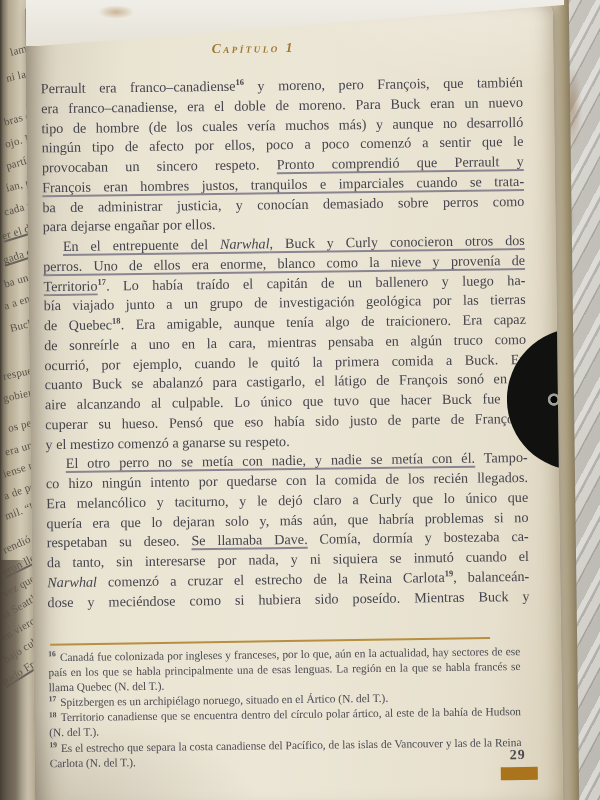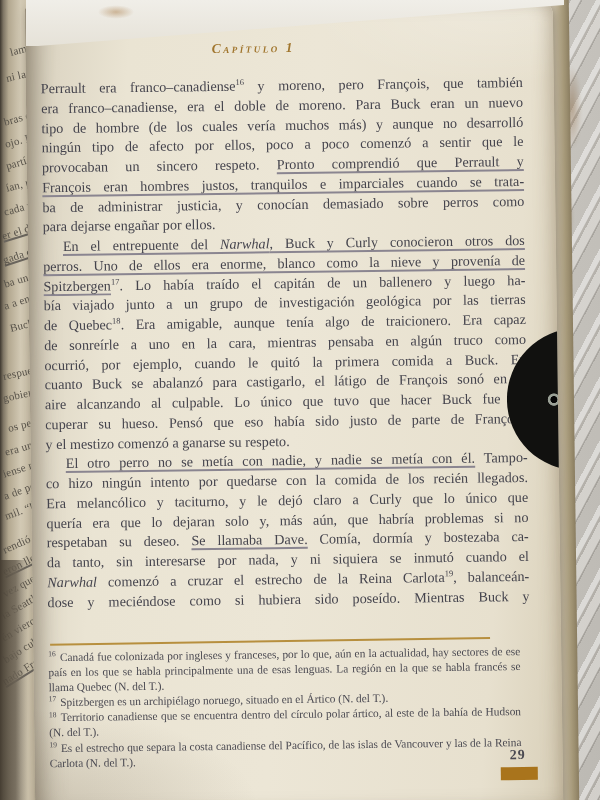--- a/index.html
+++ b/index.html
@@ -56,21 +56,21 @@
 
   
   .chapter{position:absolute;left:15px;top:36px;width:482px;text-align:center;
     transform:translateX(-28px);font-style:italic;font-variant:small-caps;font-weight:700;
     letter-spacing:2.5px;font-size:13.5px;color:#a1762e;}
   .body-text{position:absolute;left:15px;top:72px;width:482px;
     font-size:14.2px;line-height:19.75px;color:#45444d;}
   .bline{text-align:justify;text-align-last:justify;height:19.75px;overflow:hidden;}
   .bline.end{text-align-last:left;}
   .para.indent .bline:first-child{text-indent:20px;}
-  .body-text sup,.footnotes sup{font-size:8.5px;vertical-align:super;line-height:0;}
+  .body-text sup,.footnotes sup{font-size:8.5px;vertical-align:super;line-height:0;font-weight:bold;}
   .u{text-decoration:underline;text-decoration-color:#8a8590;
      text-decoration-thickness:1.8px;text-underline-offset:2.5px;text-decoration-skip-ink:none;}
   .i{font-style:italic;}
 
   .separator{position:absolute;left:17px;top:636px;width:440px;height:1.6px;
     background:#b78f3e;transform:rotate(-0.15deg);}
 
   .footnotes{position:absolute;left:15px;top:643px;width:472px;
     font-size:11.4px;line-height:15.1px;color:#4a4951;}
   .footnote{text-align:justify;}
@@ -139,21 +139,21 @@
           <div class="bline"><span>tipo de hombre (de los cuales vería muchos más) y aunque no desarrolló</span></div>
           <div class="bline"><span>ningún tipo de afecto por ellos, poco a poco comenzó a sentir que le</span></div>
           <div class="bline"><span>provocaban un sincero respeto. </span><span class="u">Pronto comprendió que Perrault y</span></div>
           <div class="bline"><span class="u">François eran hombres justos, tranquilos e imparciales cuando se trata-</span></div>
           <div class="bline"><span>ba de administrar justicia, y conocían demasiado sobre perros como</span></div>
           <div class="bline end"><span>para dejarse engañar por ellos.</span></div>
         </div>
         <div class="para indent">
           <div class="bline"><span class="u">En el entrepuente del </span><span class="u i">Narwhal</span><span class="u">, Buck y Curly conocieron otros dos</span></div>
           <div class="bline"><span class="u">perros. Uno de ellos era enorme, blanco como la nieve y provenía de</span></div>
-          <div class="bline"><span class="u">Spitzbergen</span><sup>17</sup><span>. Lo había traído el capitán de un ballenero y luego ha-</span></div>
+          <div class="bline"><span class="u">Territorio</span><sup>17</sup><span>. Lo había traído el capitán de un ballenero y luego ha-</span></div>
           <div class="bline"><span>bía viajado junto a un grupo de investigación geológica por las tierras</span></div>
           <div class="bline"><span>de Quebec</span><sup>18</sup><span>. Era amigable, aunque tenía algo de traicionero. Era capaz</span></div>
           <div class="bline"><span>de sonreírle a uno en la cara, mientras pensaba en algún truco como</span></div>
           <div class="bline"><span>ocurrió, por ejemplo, cuando le quitó la primera comida a Buck. En</span></div>
           <div class="bline"><span>cuanto Buck se abalanzó para castigarlo, el látigo de François sonó en el</span></div>
           <div class="bline"><span>aire alcanzando al culpable. Lo único que tuvo que hacer Buck fue re-</span></div>
           <div class="bline"><span>cuperar su hueso. Pensó que eso había sido justo de parte de François,</span></div>
           <div class="bline end"><span>y el mestizo comenzó a ganarse su respeto.</span></div>
         </div>
         <div class="para indent">

